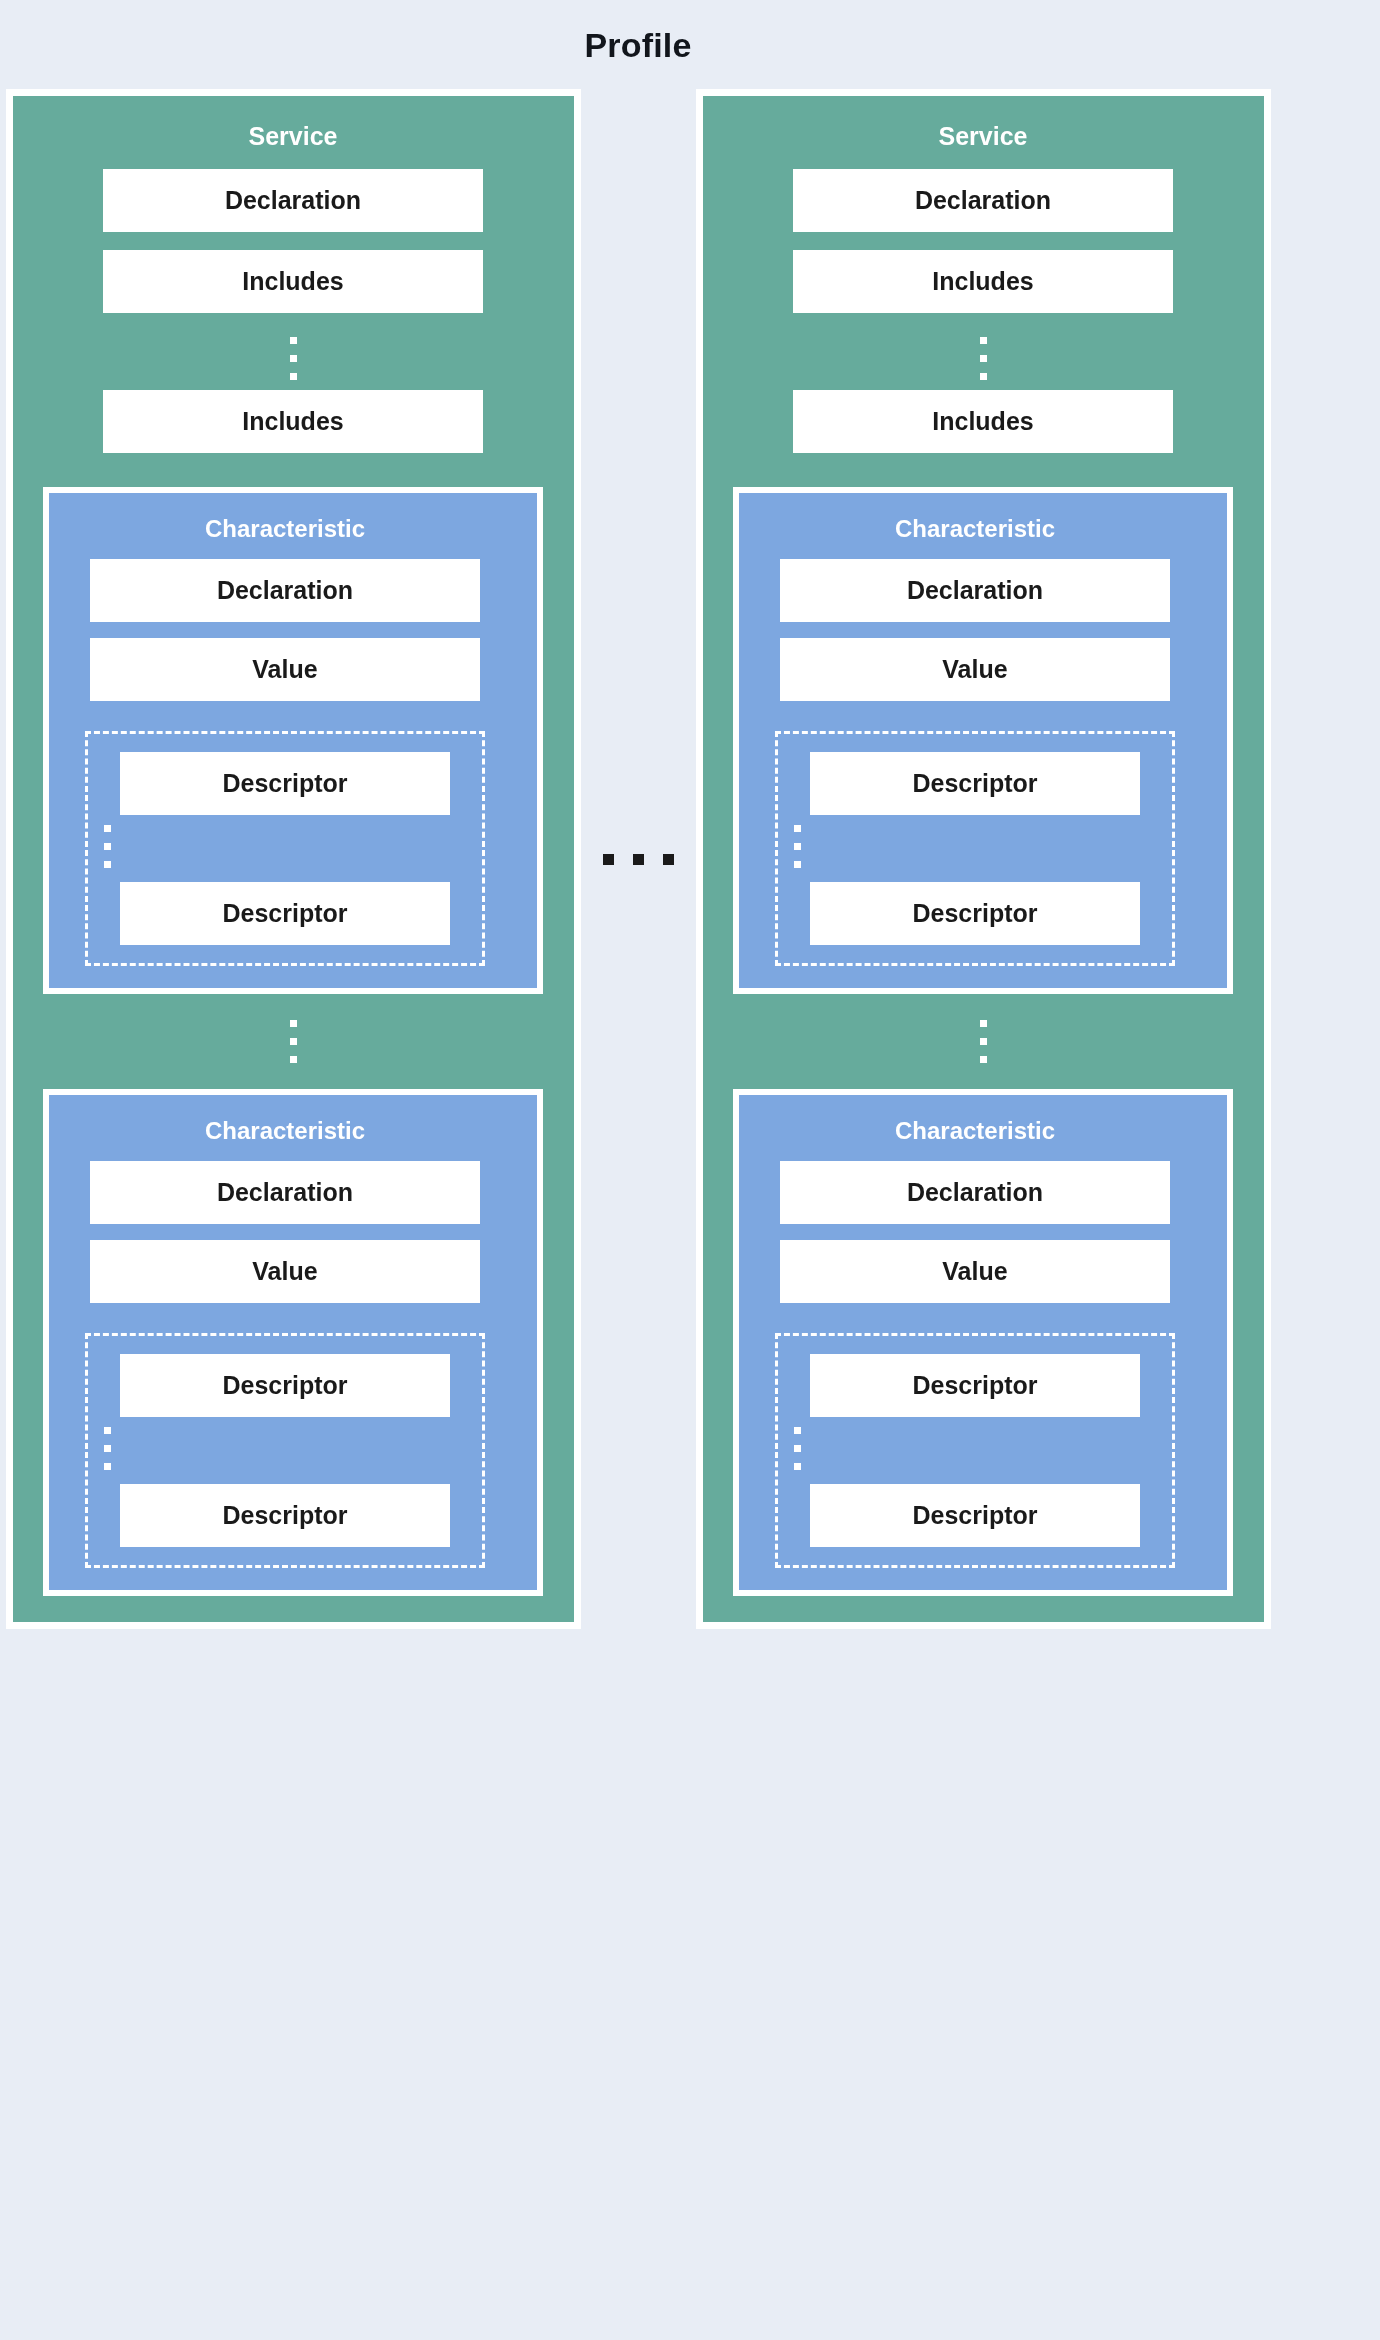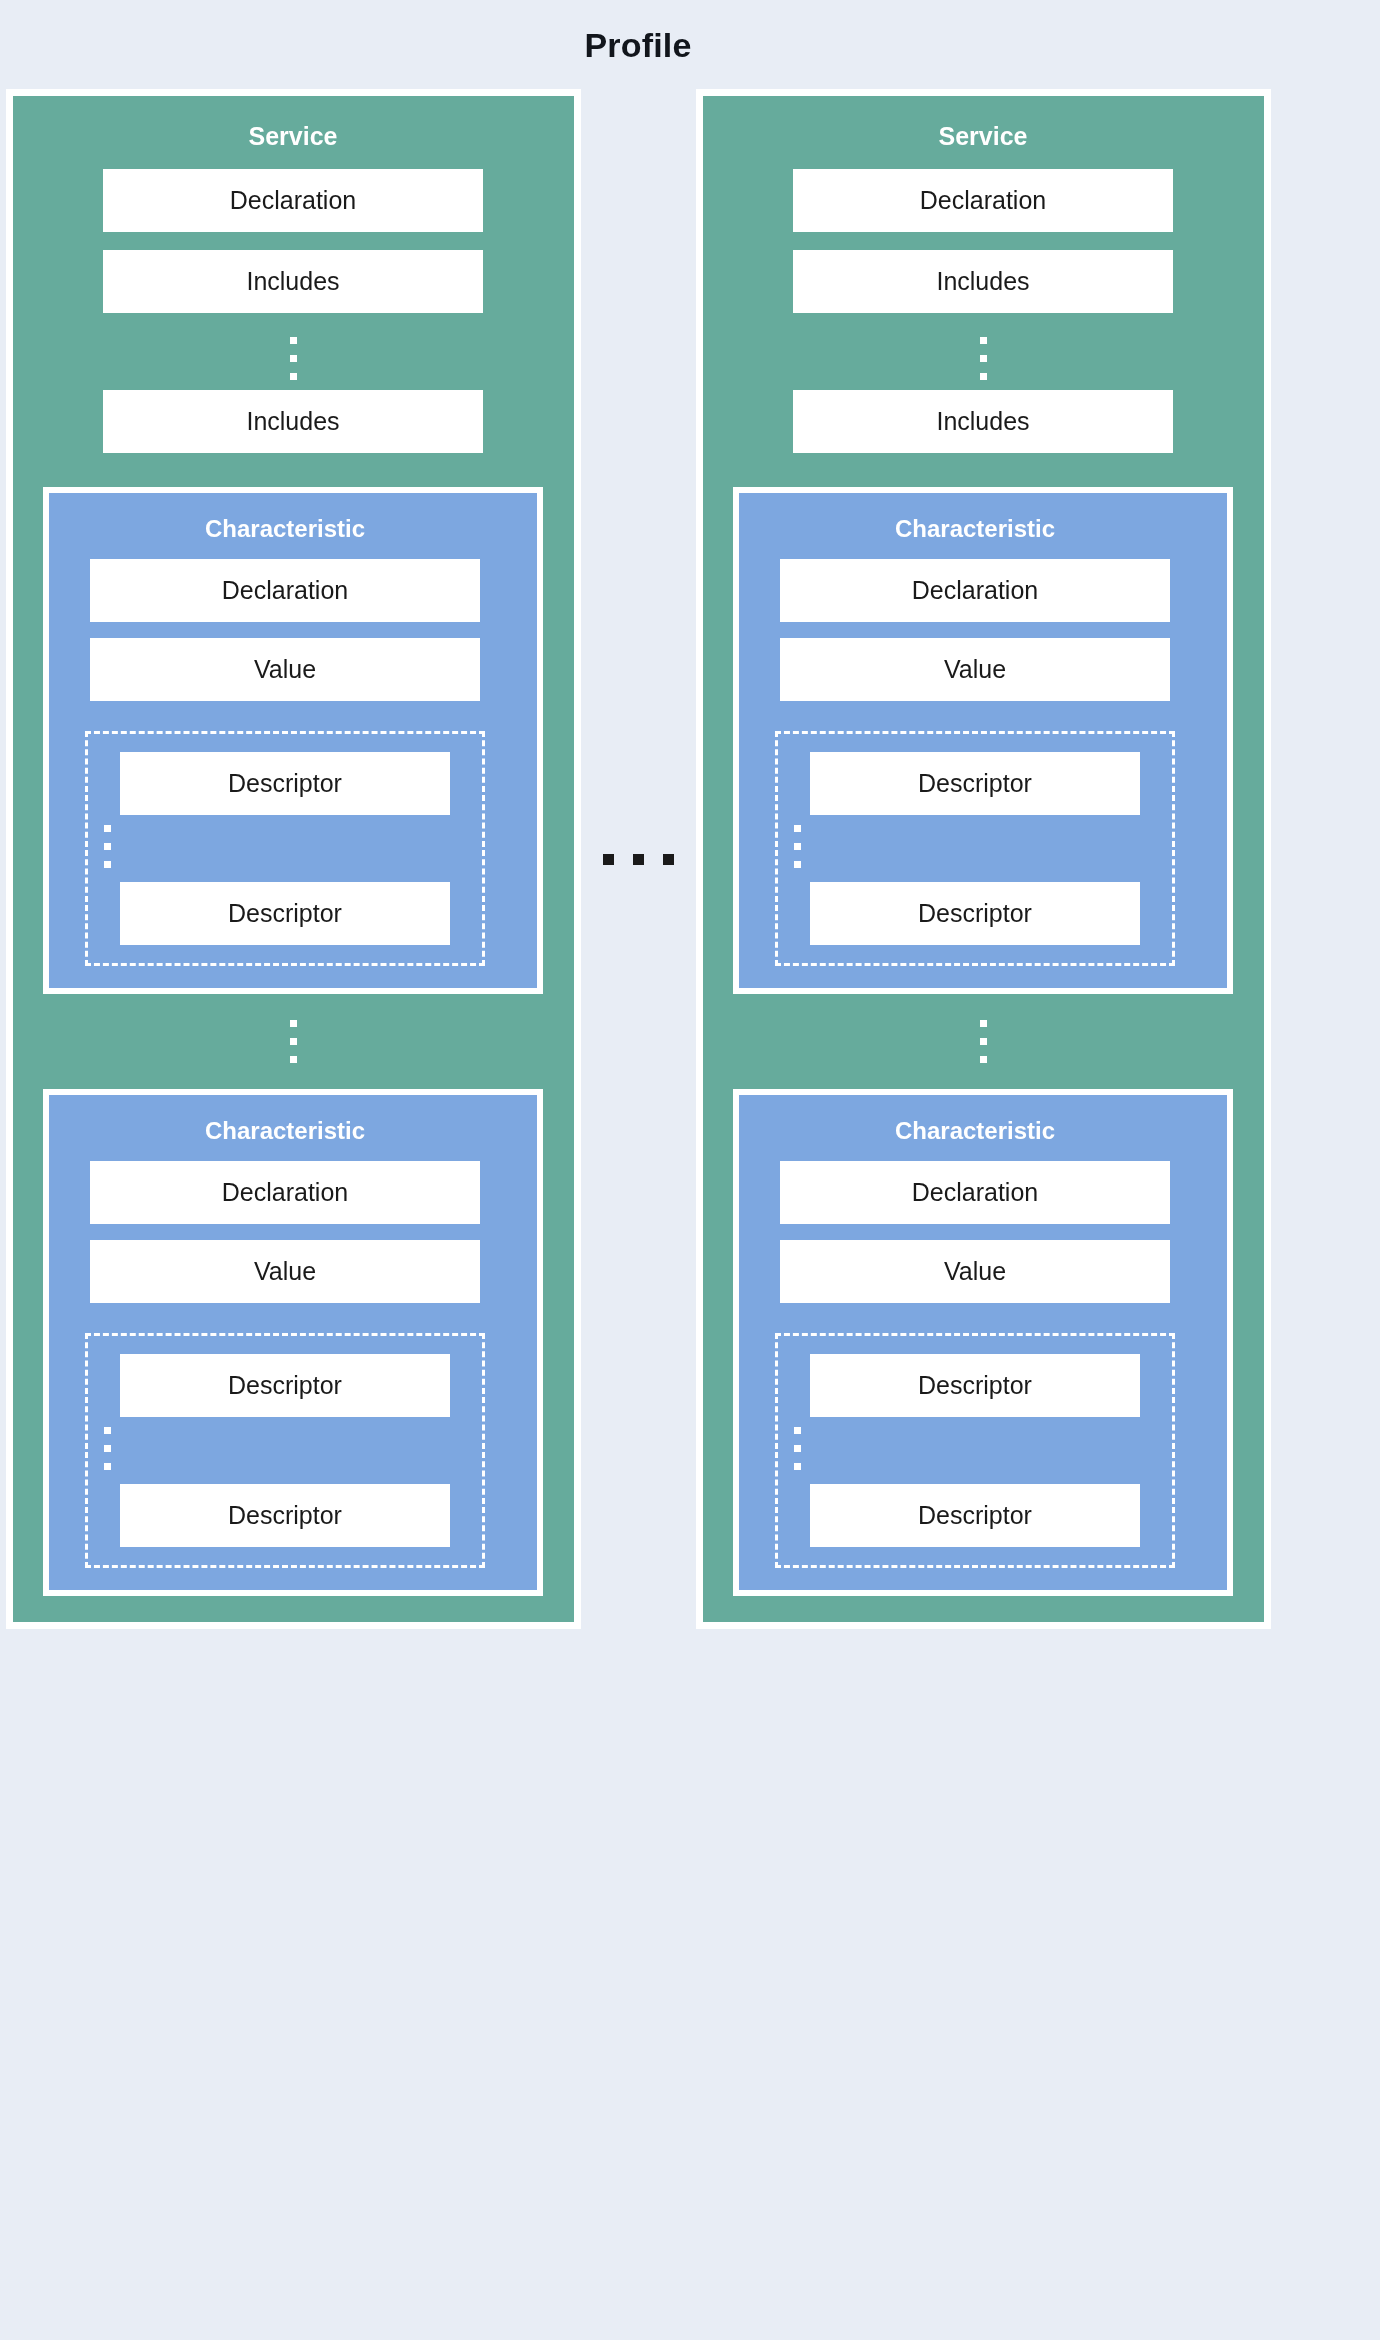--- a/index.html
+++ b/index.html
@@ -71,20 +71,21 @@
   }
 
   
   .leafbox {
     background: #ffffff;
     color: #1a1a1a;
     font-size: 25px;
     text-align: center;
     padding: 17px 0;
     margin: 0 auto;
+    font-weight: bold;
   }
 
   .service > .leafbox {
     width: 380px;
     margin-bottom: 18px;
   }
 
   .service > .leafbox.last-include { margin-bottom: 34px; }
 
   

